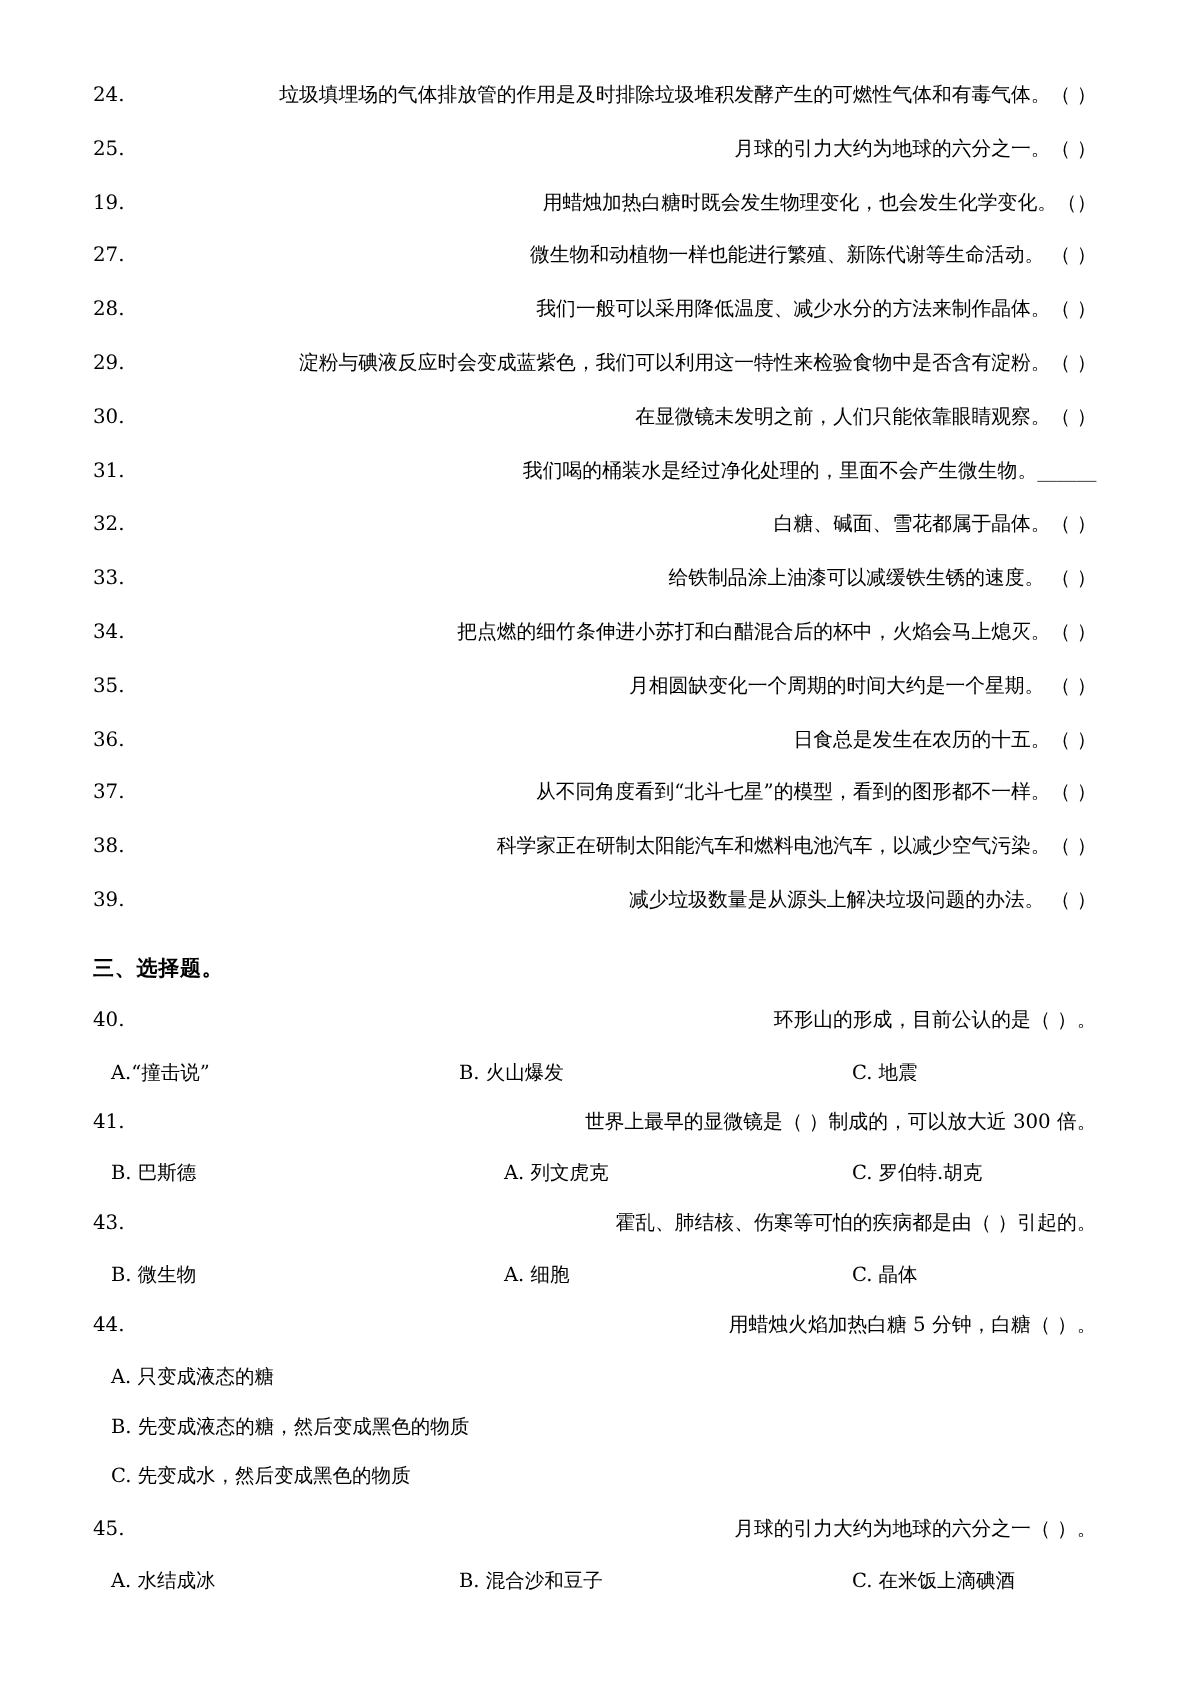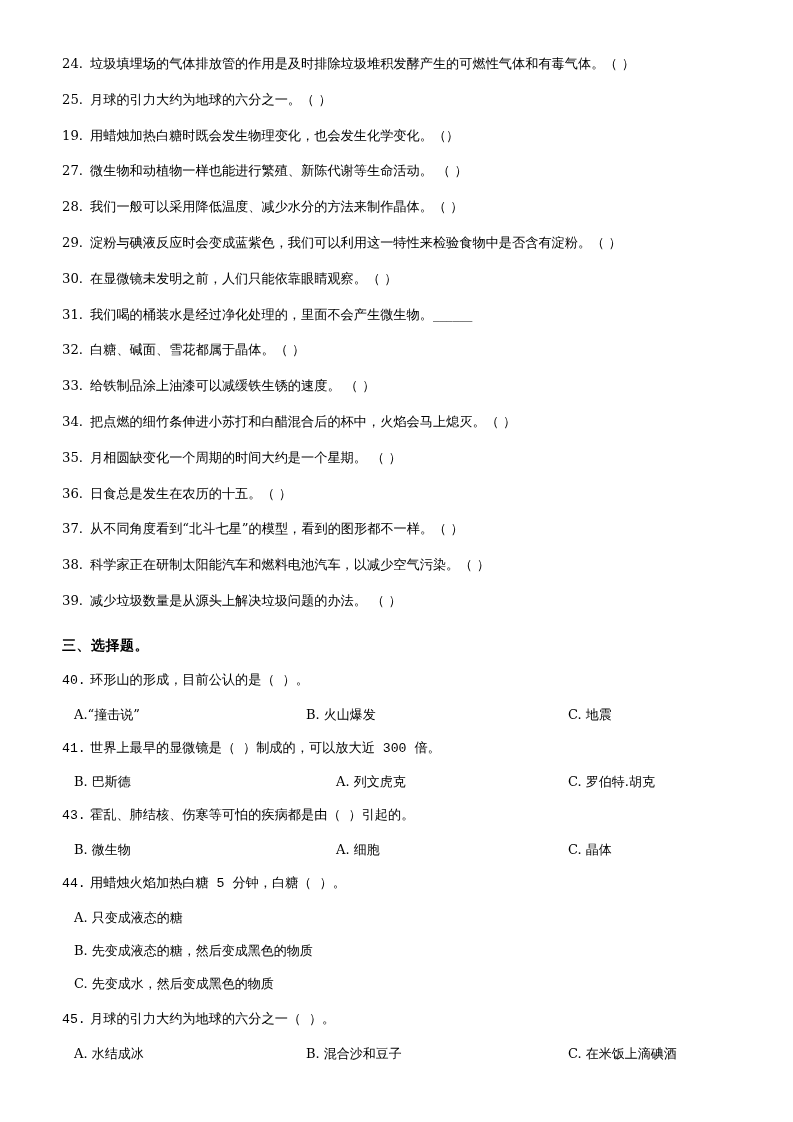--- a/index.html
+++ b/index.html
@@ -29,21 +29,21 @@
     line-height: 1.5;
   }
   .q-num {
     flex: 0 0 auto;
     width: 28px;
     text-align: left;
     white-space: nowrap;
   }
   .q-text {
     flex: 1 1 auto;
-    text-align: left;
+    text-align: right;
   }
   .section-head {
     font-size: 14px;
     font-weight: bold;
     margin-top: 26px;
     margin-bottom: 16px;
     letter-spacing: 0.5px;
   }
   .choices {
     display: flex;
@@ -66,21 +66,20 @@
     margin-bottom: 15px;
   }
   .choice-stack .choice-line:last-child {
     margin-bottom: 0;
   }
   .mc-block {
     margin-bottom: 0;
   }
   .q-row.mc {
     margin-bottom: 15px;
-    font-family: Liberation Mono, monospace;
   }
   .spacer-sm { height: 2px; }
 </style>
 </head>
 <body>
 
 <div class="page">
 
   <div>
 

